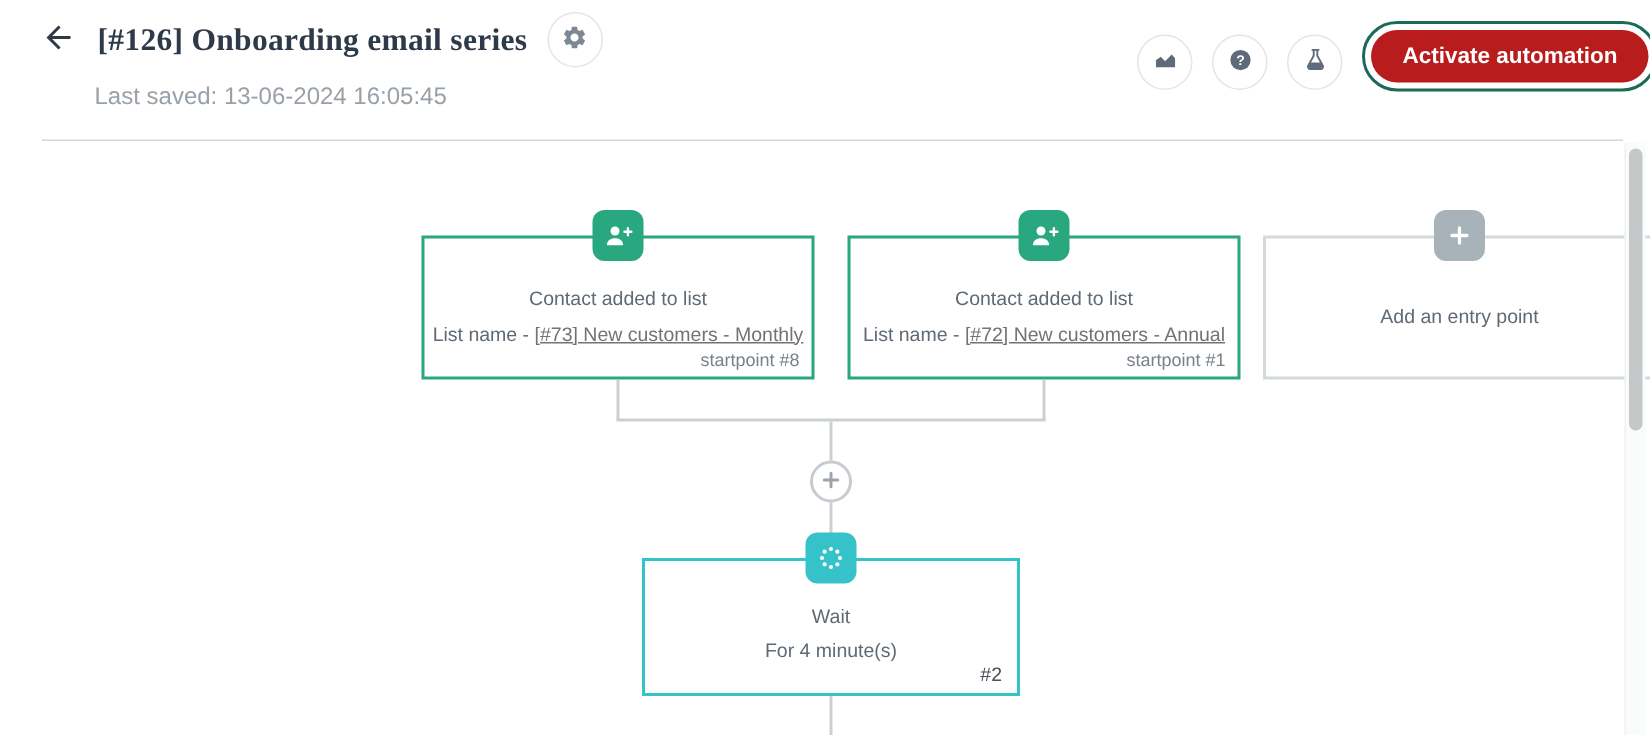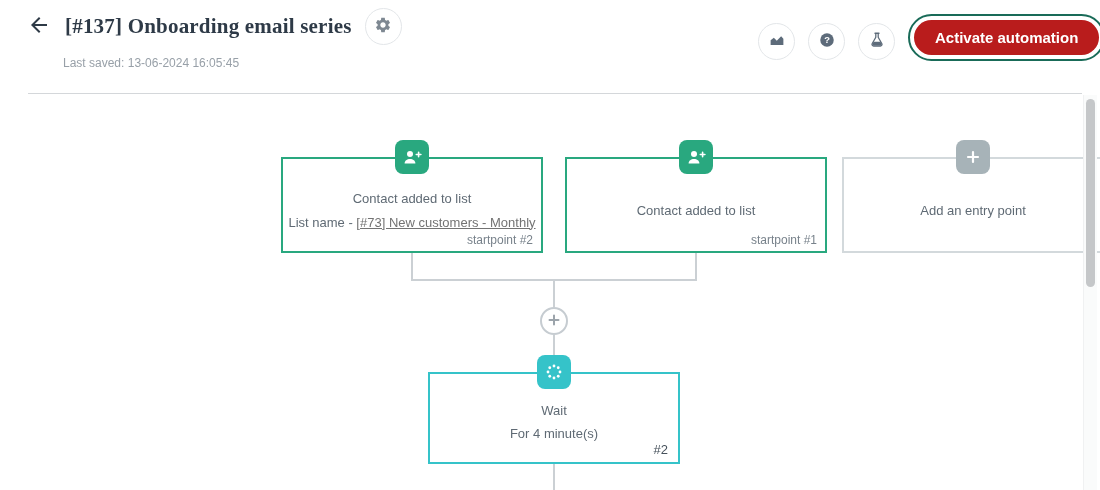--- a/index.html
+++ b/index.html
@@ -8,21 +8,21 @@
   .page { position:relative; width:1100px; height:490px; background:#fff; overflow:hidden; }
 
   
   .header-left { position:absolute; left:26px; top:8px; display:flex; align-items:center; gap:13px; }
   .back-btn { background:none; border:none; cursor:pointer; width:26px; height:26px;
     display:flex; align-items:center; justify-content:center; }
   .page-title { font-family:"Liberation Serif","DejaVu Serif",serif; font-size:21px;
     font-weight:700; color:#2e3a47; letter-spacing:0.2px; white-space:nowrap; }
   .btn-circle { width:37px; height:37px; border-radius:50%; background:#fff;
     border:1px solid #e3e6e9; display:flex; align-items:center; justify-content:center; cursor:pointer; }
-  .last-saved { position:absolute; left:63px; top:56px; font-size:12px; color:#98a0a8; }
+  .last-saved { position:absolute; left:63px; top:56px; font-size:16px; color:#98a0a8; }
 
   .toolbar-btn-1 { position:absolute; left:758px; top:23px; }
   .toolbar-btn-2 { position:absolute; left:808px; top:23px; }
   .toolbar-btn-3 { position:absolute; left:858px; top:23px; }
   .activate-ring { position:absolute; left:908px; top:14px; border:2.5px solid #196b58;
     border-radius:28px; background:#fff; padding:4px; }
   .activate-btn { background:#b91c1c; color:#fff; border:none; border-radius:19px;
     font-size:15px; font-weight:700; padding:9px 21px; cursor:pointer; white-space:nowrap;
     font-family:"Liberation Sans","DejaVu Sans",sans-serif; }
 
@@ -67,21 +67,21 @@
 <div class="page">
 
   <div class="header-left">
     <button class="back-btn">
       <span>
         <svg width="24" height="24" viewBox="0 0 24 24">
             <path d="M20 11H7.83l5.59-5.59L12 4l-8 8 8 8 1.41-1.41L7.83 13H20v-2z" fill="#2e3a47"></path>
           </svg>
       </span>
     </button>
-    <h1 class="page-title">[#137] Onboarding email series</h1>
+    <h1 class="page-title">[#126] Onboarding email series</h1>
     <button class="btn-circle">
       <span>
         <svg width="18" height="18" viewBox="0 0 24 24">
             <path fill="#7e8892" d="M19.14 12.94c.04-.3.06-.61.06-.94s-.02-.64-.07-.94l2.03-1.58c.18-.14.23-.41.12-.61l-1.92-3.32c-.12-.22-.37-.29-.59-.22l-2.39.96c-.5-.38-1.03-.7-1.62-.94l-.36-2.54c-.04-.24-.24-.41-.48-.41h-3.84c-.24 0-.43.17-.47.41l-.36 2.54c-.59.24-1.13.57-1.62.94l-2.39-.96c-.22-.08-.47 0-.59.22L2.74 8.87c-.12.21-.08.47.12.61l2.03 1.58c-.05.3-.09.63-.09.94s.02.64.07.94l-2.03 1.58c-.18.14-.23.41-.12.61l1.92 3.32c.12.22.37.29.59.22l2.39-.96c.5.38 1.03.7 1.62.94l.36 2.54c.05.24.24.41.48.41h3.84c.24 0 .44-.17.47-.41l.36-2.54c.59-.24 1.13-.56 1.62-.94l2.39.96c.22.08.47 0 .59-.22l1.92-3.32c.12-.22.07-.47-.12-.61l-2.01-1.58zM12 15.6c-1.98 0-3.6-1.62-3.6-3.6s1.62-3.6 3.6-3.6 3.6 1.62 3.6 3.6-1.62 3.6-3.6 3.6z"></path>
           </svg>
       </span>
     </button>
   </div>
   <div class="last-saved">Last saved: 13-06-2024 16:05:45</div>
 
@@ -132,32 +132,33 @@
   <div class="node-icon icon-green" style="left:395px; top:140px;">
     <svg width="20" height="20" viewBox="0 0 20 20">
         <circle cx="8" cy="7" r="3" fill="#fff"></circle>
         <path d="M2.6 16.5c0-2.9 2.4-4.6 5.4-4.6s5.4 1.7 5.4 4.6z" fill="#fff"></path>
         <path d="M14.3 7.5h4.6M16.6 5.2v4.6" stroke="#fff" stroke-width="1.6" stroke-linecap="round"></path>
       </svg>
   </div>
   <div class="node node-entry" style="left:281px; top:157px;">
     <div class="node-line1">Contact added to list</div>
     <div class="node-line2"><span>List name - </span><a class="node-link">[#73] New customers - Monthly</a></div>
-    <div class="node-badge">startpoint #2</div>
+    <div class="node-badge">startpoint #8</div>
   </div>
 
   <div class="node-icon icon-green" style="left:679px; top:140px;">
     <svg width="20" height="20" viewBox="0 0 20 20">
         <circle cx="8" cy="7" r="3" fill="#fff"></circle>
         <path d="M2.6 16.5c0-2.9 2.4-4.6 5.4-4.6s5.4 1.7 5.4 4.6z" fill="#fff"></path>
         <path d="M14.3 7.5h4.6M16.6 5.2v4.6" stroke="#fff" stroke-width="1.6" stroke-linecap="round"></path>
       </svg>
   </div>
   <div class="node node-entry" style="left:565px; top:157px;">
     <div class="node-line1">Contact added to list</div>
+    <div class="node-line2"><span>List name - </span><a class="node-link">[#72] New customers - Annual</a></div>
     <div class="node-badge">startpoint #1</div>
   </div>
 
   <div class="node-icon icon-gray" style="left:956px; top:140px;">
     <svg width="14" height="14" viewBox="0 0 14 14">
         <path d="M7 2v10M2 7h10" stroke="#fff" stroke-width="2.2" stroke-linecap="round"></path>
       </svg>
   </div>
   <div class="node node-ghost" style="left:842px; top:157px;">
     <div class="node-line1">Add an entry point</div>

